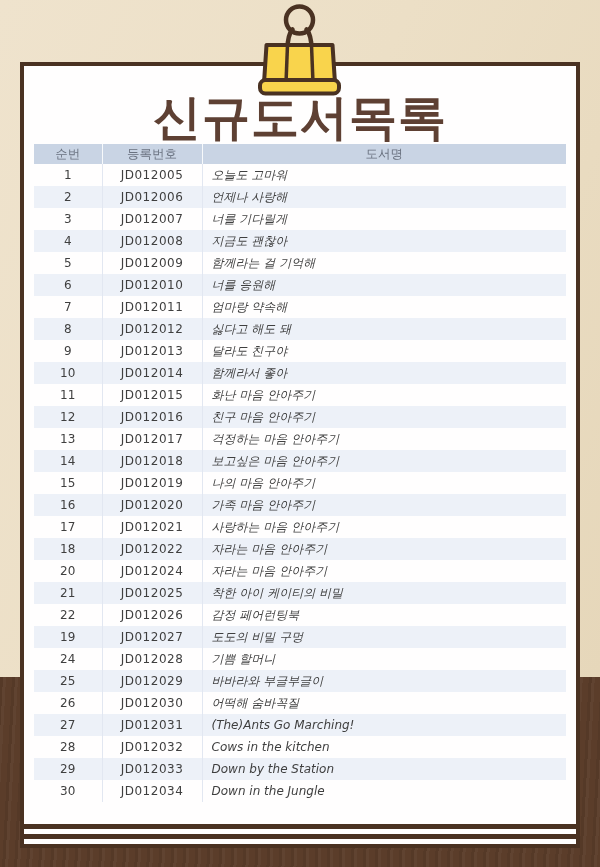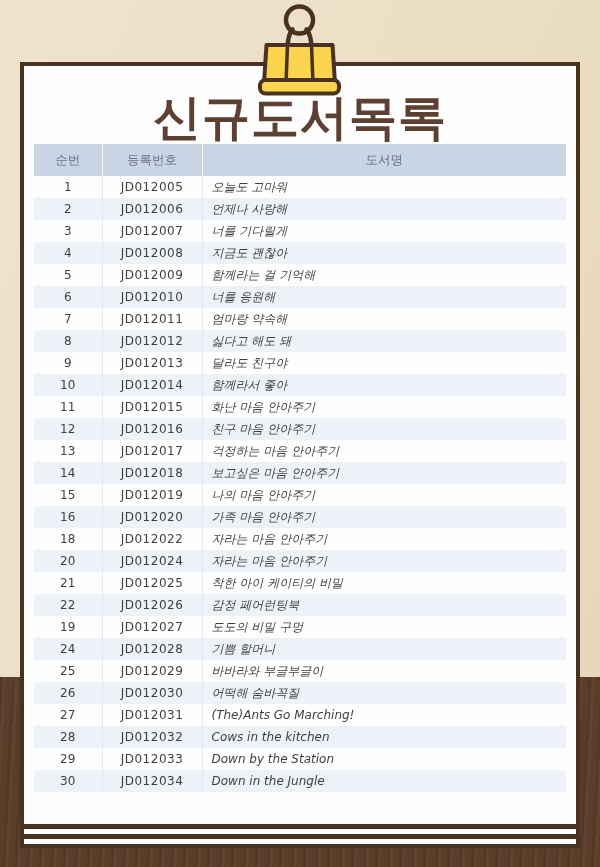--- a/index.html
+++ b/index.html
@@ -25,21 +25,21 @@
   }
   .panel-inner{height:100%;display:flex;flex-direction:column;}
   .page-title{
     margin:26px 0 0;height:52px;line-height:50px;text-align:center;
     font-size:48px;font-weight:800;color:var(--title-text);letter-spacing:1px;
   }
   table.book-table{
     width:532px;margin:0 auto;border-collapse:collapse;table-layout:fixed;
   }
   .book-table th{
-    height:32px;background:var(--header-bg);color:var(--header-text);
+    height:20px;background:var(--header-bg);color:var(--header-text);
     font-size:12.5px;font-weight:400;text-align:center;padding:0;
   }
   .book-table th:not(:last-child){border-right:1.5px solid rgba(255,255,255,.85);}
   .book-table td{
     height:22px;font-size:12px;color:var(--body-text);padding:0;
     white-space:nowrap;overflow:hidden;
   }
   .book-table td:not(:last-child){border-right:1px solid #e2e7f1;}
   .book-table tbody tr:nth-child(even) td{background:var(--row-alt-bg);}
   .c-no,.c-reg{text-align:center;}
@@ -166,20 +166,25 @@
     <td class="c-reg">JD012019</td>
     <td class="c-title">나의 마음 안아주기</td>
   </tr>
 
   <tr>
     <td class="c-no">16</td>
     <td class="c-reg">JD012020</td>
     <td class="c-title">가족 마음 안아주기</td>
   </tr>
 
+  <tr>
+    <td class="c-no">17</td>
+    <td class="c-reg">JD012021</td>
+    <td class="c-title">사랑하는 마음 안아주기</td>
+  </tr>
 
   <tr>
     <td class="c-no">18</td>
     <td class="c-reg">JD012022</td>
     <td class="c-title">자라는 마음 안아주기</td>
   </tr>
 
 
   <tr>
     <td class="c-no">20</td>

